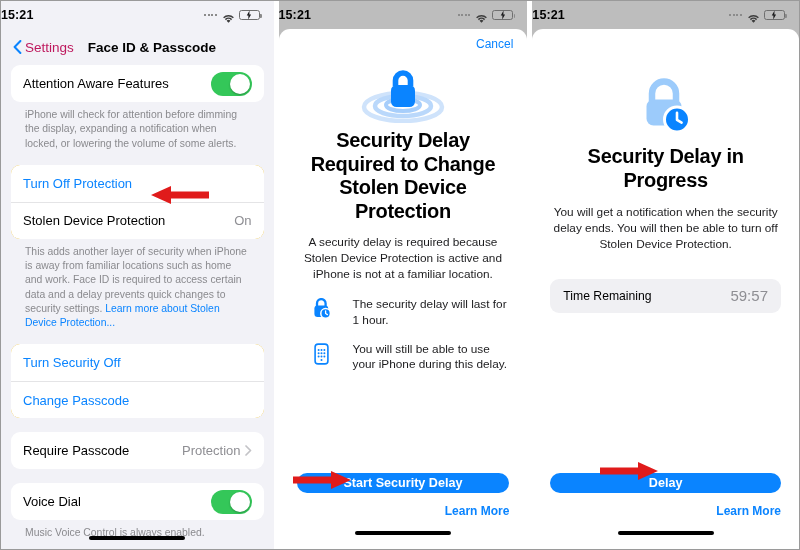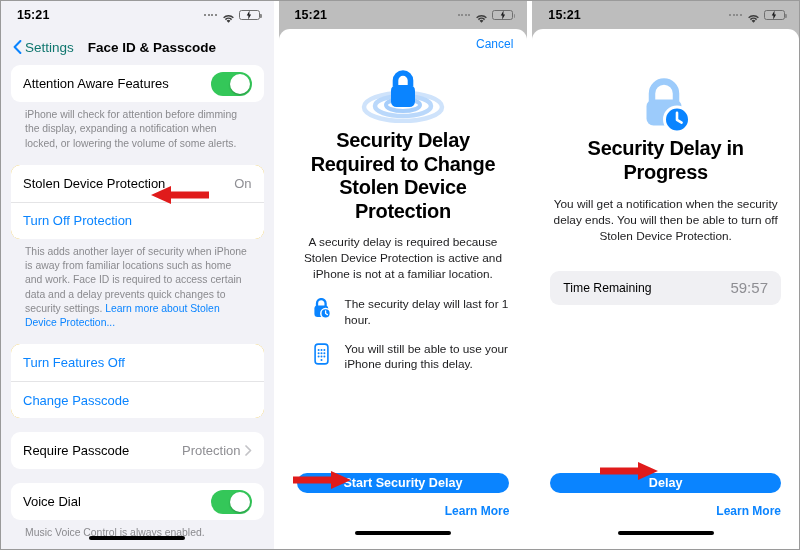--- a/index.html
+++ b/index.html
@@ -23,21 +23,21 @@
   .panel.p2 { width: 252px; }
   .panel.p3 { width: 270px; }
   .gutter { width: 5px; height: 548px; background: #ffffff; }
 
   .screen { position: absolute; inset: 0; background: #f2f2f7; }
 
   
   .statusbar {
     position: relative; height: 28px;
     display: flex; align-items: center; justify-content: space-between;
-    padding: 0 14px 0 16px;
+    padding: 0 14px 0 0;
   }
   .sb-time { font-size: 12.5px; font-weight: bold; color: #000; letter-spacing: .1px; }
   .sb-right { display: flex; align-items: center; gap: 4px; }
   .sb-dots { display: flex; gap: 1.5px; align-items: flex-end; margin-right: 1px; }
   .sb-dots i { width: 2px; height: 2px; background: #8b8b8b; display: block; border-radius: 0; }
   .sb-wifi { width: 13px; height: 10px; position: relative; }
   .sb-batt {
     width: 21px; height: 10.5px; border: 1px solid #6f6f6f; border-radius: 2.6px;
     position: relative; padding: 1px; background: transparent;
   }
@@ -46,21 +46,21 @@
     content: ""; position: absolute; right: -3px; top: 3px;
     width: 1.6px; height: 4px; background: #8b8b8b; border-radius: 0 1px 1px 0;
   }
   .sb-bolt { position: absolute; left: 50%; top: 50%; transform: translate(-50%,-50%); width: 7px; height: 9px; }
 
   
   .nav {
     height: 36px; display: flex; align-items: center; padding: 0 12px;
     background: #f2f2f7; position: relative;
   }
-  .nav-back { display: flex; align-items: center; color: #0f766e; font-size: 13.5px; cursor: pointer; }
+  .nav-back { display: flex; align-items: center; color: #be185d; font-size: 13.5px; cursor: pointer; }
   .nav-chev { width: 9px; height: 14px; margin-right: 3px; }
   .nav-title { font-size: 13.5px; font-weight: bold; color: #000; margin-left: 14px; }
 
   .scroll1 { position: absolute; top: 64px; left: 0; right: 0; bottom: 0; background: #f2f2f7; padding: 0 10px; }
   .group { background: #eab308; border-radius: 9px; overflow: hidden; }
   .row {
     display: flex; align-items: center; justify-content: space-between;
     padding: 0 12px; min-height: 37px; background: #fff;
   }
   .row + .row { border-top: 1px solid #e4e4e6; }
@@ -94,21 +94,21 @@
   .sheet-body { flex: 1 1 auto; padding: 0 18px; display: flex; flex-direction: column; align-items: center; }
   .hero { display: flex; justify-content: center; align-items: center; }
   .sheet-title {
     font-size: 20px; font-weight: bold; color: #000; text-align: center;
     line-height: 1.18; letter-spacing: -.3px;
   }
   .sheet-sub {
     font-size: 11.8px; color: #1c1c1e; text-align: center; line-height: 1.35;
   }
   .bullets { width: 100%; margin-top: 14px; display: flex; flex-direction: column; gap: 13px; padding-left: 14px; }
-  .bullet { display: flex; align-items: flex-start; gap: 12px; }
+  .bullet { display: flex; align-items: flex-start; gap: 20px; }
   .bullet-ico { width: 22px; flex: 0 0 22px; display: flex; justify-content: center; padding-top: 1px; }
   .bullet-txt { font-size: 11.8px; color: #1c1c1e; line-height: 1.33; }
 
   .time-row {
     width: 100%; background: #f0f0f3; border-radius: 9px;
     display: flex; align-items: center; justify-content: space-between;
     padding: 0 13px; height: 34px; margin-top: 26px; gap: 27px;
   }
   .time-label { font-size: 12.2px; color: #000; }
   .time-value { font-size: 15px; color: #8e8e93; }
@@ -181,36 +181,36 @@
                 <span class="knob"></span>
               </span>
           </div>
         </div>
         <div class="footnote">iPhone will check for attention before dimming the display, expanding a notification when locked, or lowering the volume of some alerts.</div>
 
         <div class="gap"></div>
 
         <div class="group">
           <div class="row">
+            <span class="row-label link">Turn Off Protection</span>
+          </div>
+          <div class="row">
             <span class="row-label">Stolen Device Protection</span>
             <span class="row-value">On</span>
           </div>
-          <div class="row">
-            <span class="row-label link">Turn Off Protection</span>
-          </div>
         </div>
         <div class="footnote">
           <span>This adds another layer of security when iPhone is away from familiar locations such as home and work. Face ID is required to access certain data and a delay prevents quick changes to security settings. </span><span class="fn-link">Learn more about Stolen Device Protection...</span>
         </div>
 
         <div class="gap"></div>
 
         <div class="group">
           <div class="row">
-            <span class="row-label link">Turn Features Off</span>
+            <span class="row-label link">Turn Security Off</span>
           </div>
           <div class="row">
             <span class="row-label link">Change Passcode</span>
           </div>
         </div>
 
         <div class="gap"></div>
 
         <div class="group">
           <div class="row">
@@ -381,21 +381,21 @@
         <div class="sheet-body">
           <div class="hero" style="margin-top:18px;">
             <svg width="72" height="60" viewBox="0 0 72 60">
               <path d="M22 24v-7.5a12 12 0 0 1 24 0V24" fill="none" stroke="#9ccbfb" stroke-width="6.5"></path>
               <rect x="16.5" y="22.5" width="35" height="26" rx="7" fill="#9ccbfb"></rect>
               <circle cx="47" cy="42.5" r="12.5" fill="#0a84ff" stroke="#ffffff" stroke-width="3"></circle>
               <path d="M47 35.8v7l4.6 2.8" stroke="#ffffff" stroke-width="2.6" fill="none" stroke-linecap="round" stroke-linejoin="round"></path>
             </svg>
           </div>
 
-          <div class="sheet-title" style="margin-top:0;">Security Delay in Progress</div>
+          <div class="sheet-title" style="margin-top:8px;">Security Delay in Progress</div>
           <div class="sheet-sub" style="margin-top:13px;">You will get a notification when the security delay ends. You will then be able to turn off Stolen Device Protection.</div>
 
           <div class="time-row">
             <span class="time-label">Time Remaining</span>
             <span class="time-value">59:57</span>
           </div>
         </div>
 
         <div class="sheet-foot">
           <div class="cta">Delay</div>

